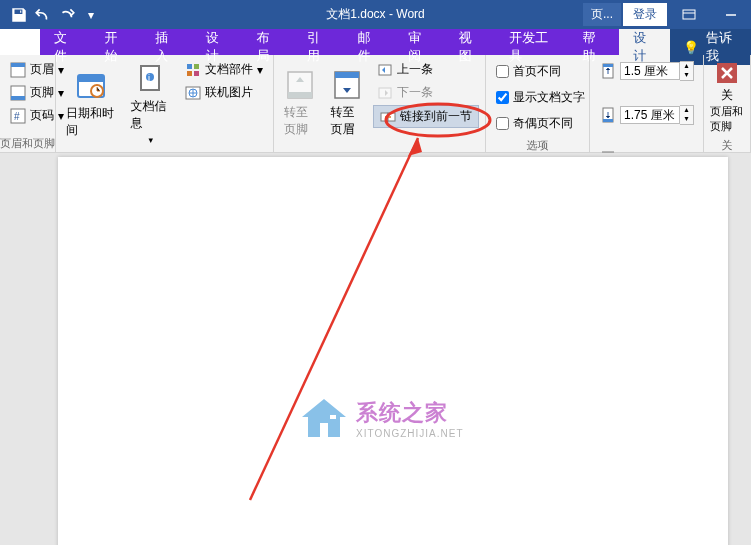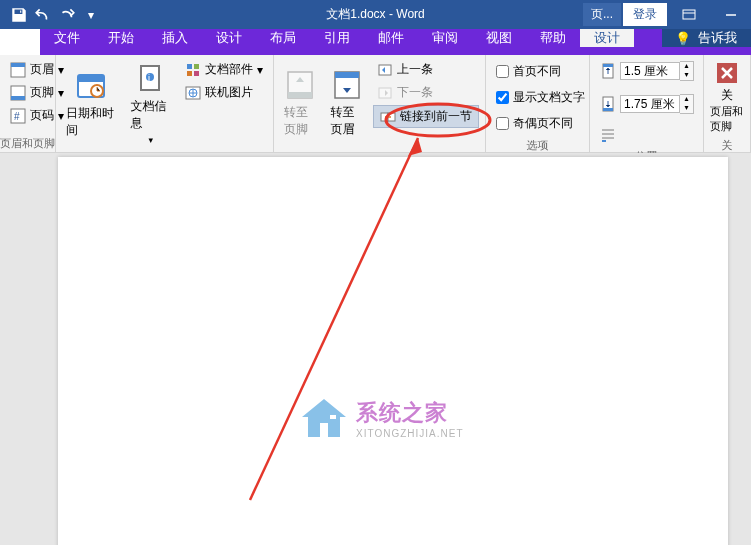--- a/index.html
+++ b/index.html
@@ -98,20 +98,21 @@
 <div class="tabstrip">
   <div class="tab">文件</div>
   <div class="tab">开始</div>
   <div class="tab">插入</div>
   <div class="tab">设计</div>
   <div class="tab">布局</div>
   <div class="tab">引用</div>
   <div class="tab">邮件</div>
   <div class="tab">审阅</div>
   <div class="tab">视图</div>
+  <div class="tab">开发工具</div>
   <div class="tab">帮助</div>
   <div class="tab active">设计</div>
   <div class="tellme">
     <span class="bulb">💡</span>
     <span>告诉我</span>
   </div>
 </div>
 
 <div class="ribbon">
 
@@ -251,21 +252,21 @@
         <input type="checkbox" style="">
             <span>奇偶页不同</span>
       </label>
     </div>
       </div>
     <div class="group-label">选项</div>
   </div>
 
   <div class="group" style="width:114px">
     <div class="group-content">
-        <div class="stackbtn" style="gap:9px">
+        <div class="stackbtn" style="gap:20px">
       <div class="rowbtn">
         <svg viewBox="0 0 16 16">
               <rect x="3" y="1" width="10" height="14" fill="#fff" stroke="#7a7a7a"></rect>
               <rect x="3" y="1" width="10" height="3" fill="#4a8bd6"></rect>
               <path stroke="#2b579a" d="M8 5v6m-2-4 2-2 2 2"></path>
             </svg>
         <div class="spin">
               <input value="1.5 厘米" style="">
               <div class="st">
                 <div>▴</div>

